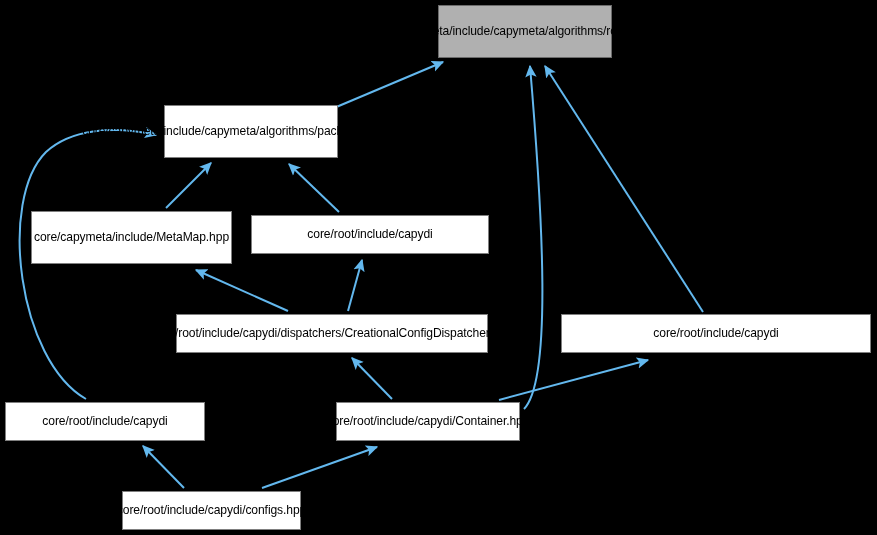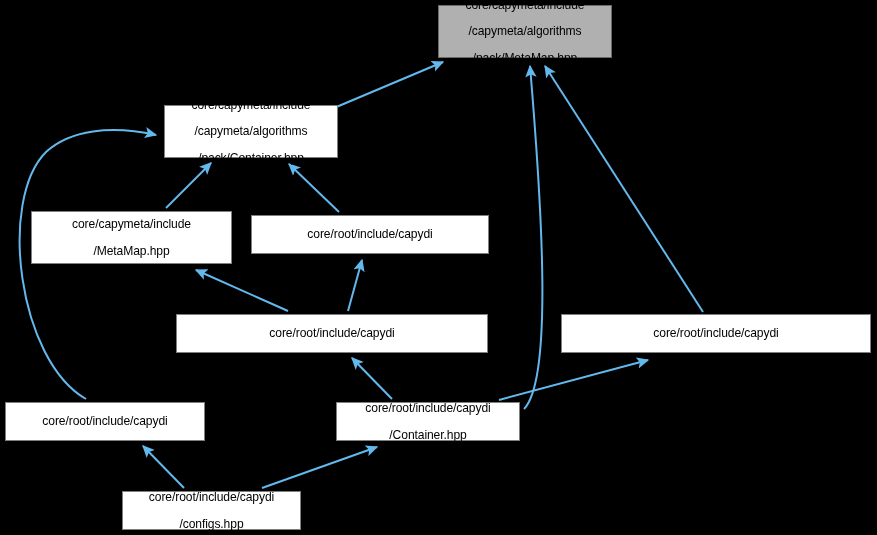--- a/index.html
+++ b/index.html
@@ -27,26 +27,25 @@
   .node {
     position: absolute;
     box-sizing: border-box;
     border: 1px solid #7f7f7f;
     background: #ffffff;
     color: #000000;
     font-size: 12.1px;
     line-height: 14.4px;
     text-align: center;
     display: flex;
-    flex-direction: column;
+    flex-direction: row;
     align-items: center;
     justify-content: center;
     white-space: nowrap;
     letter-spacing: -0.1px;
-    gap: 12px;
   }
   .node.focus {
     background: #b0b0b0;
     border-color: #6b6b6b;
   }
   .node .line {
     display: block;
   }
 </style>
 </head>
@@ -93,36 +92,37 @@
         <title>capydi.hpp includes Tag.hpp</title>
       </path>
       <path d="M 262,488 L 377,447" fill="none" stroke="#63b8ee" stroke-width="2" marker-end="url(#arrowhead)">
         <title>capydi.hpp includes Container.hpp</title>
       </path>
     </svg>
   <div id="node-layer">
       <div class="node focus" title="core/capymeta/include/capymeta/algorithms/pack/Filter.hpp" style="left: 438px; top: 5px; width: 174px; height: 53px;">
         <span class="line">core/capymeta/include</span>
         <span class="line">/capymeta/algorithms</span>
-        <span class="line">/pack/MetaMap.hpp</span>
+        <span class="line">/root/Filter.hpp</span>
       </div>
       <div class="node" title="core/capymeta/include/capymeta/algorithms/pack/Contains.hpp" style="left: 164px; top: 105px; width: 174px; height: 53px;">
         <span class="line">core/capymeta/include</span>
         <span class="line">/capymeta/algorithms</span>
         <span class="line">/pack/Container.hpp</span>
       </div>
       <div class="node" title="core/capymeta/include/capymeta/type_structures/MetaMap.hpp" style="left: 31px; top: 211px; width: 201px; height: 53px;">
         <span class="line">core/capymeta/include</span>
         <span class="line">/MetaMap.hpp</span>
       </div>
       <div class="node" title="core/root/include/capydi/configs/ResolutionOverrides.hpp" style="left: 251px; top: 215px; width: 238px; height: 39px;">
         <span class="line">core/root/include/capydi</span>
       </div>
       <div class="node" title="core/root/include/capydi/dispatchers/CreationalConfigDispatcher.hpp" style="left: 176px; top: 314px; width: 312px; height: 39px;">
         <span class="line">core/root/include/capydi</span>
+        <span class="line">/dispatchers/CreationalConfigDispatcher.hpp</span>
       </div>
       <div class="node" title="core/root/include/capydi/dispatchers/ChainableConfigDispatcher.hpp" style="left: 561px; top: 314px; width: 310px; height: 39px;">
         <span class="line">core/root/include/capydi</span>
       </div>
       <div class="node" title="core/root/include/capydi/configs/decorative/Tag.hpp" style="left: 5px; top: 402px; width: 200px; height: 39px;">
         <span class="line">core/root/include/capydi</span>
       </div>
       <div class="node" title="core/root/include/capydi/Container.hpp" style="left: 336px; top: 402px; width: 184px; height: 39px;">
         <span class="line">core/root/include/capydi</span>
         <span class="line">/Container.hpp</span>

